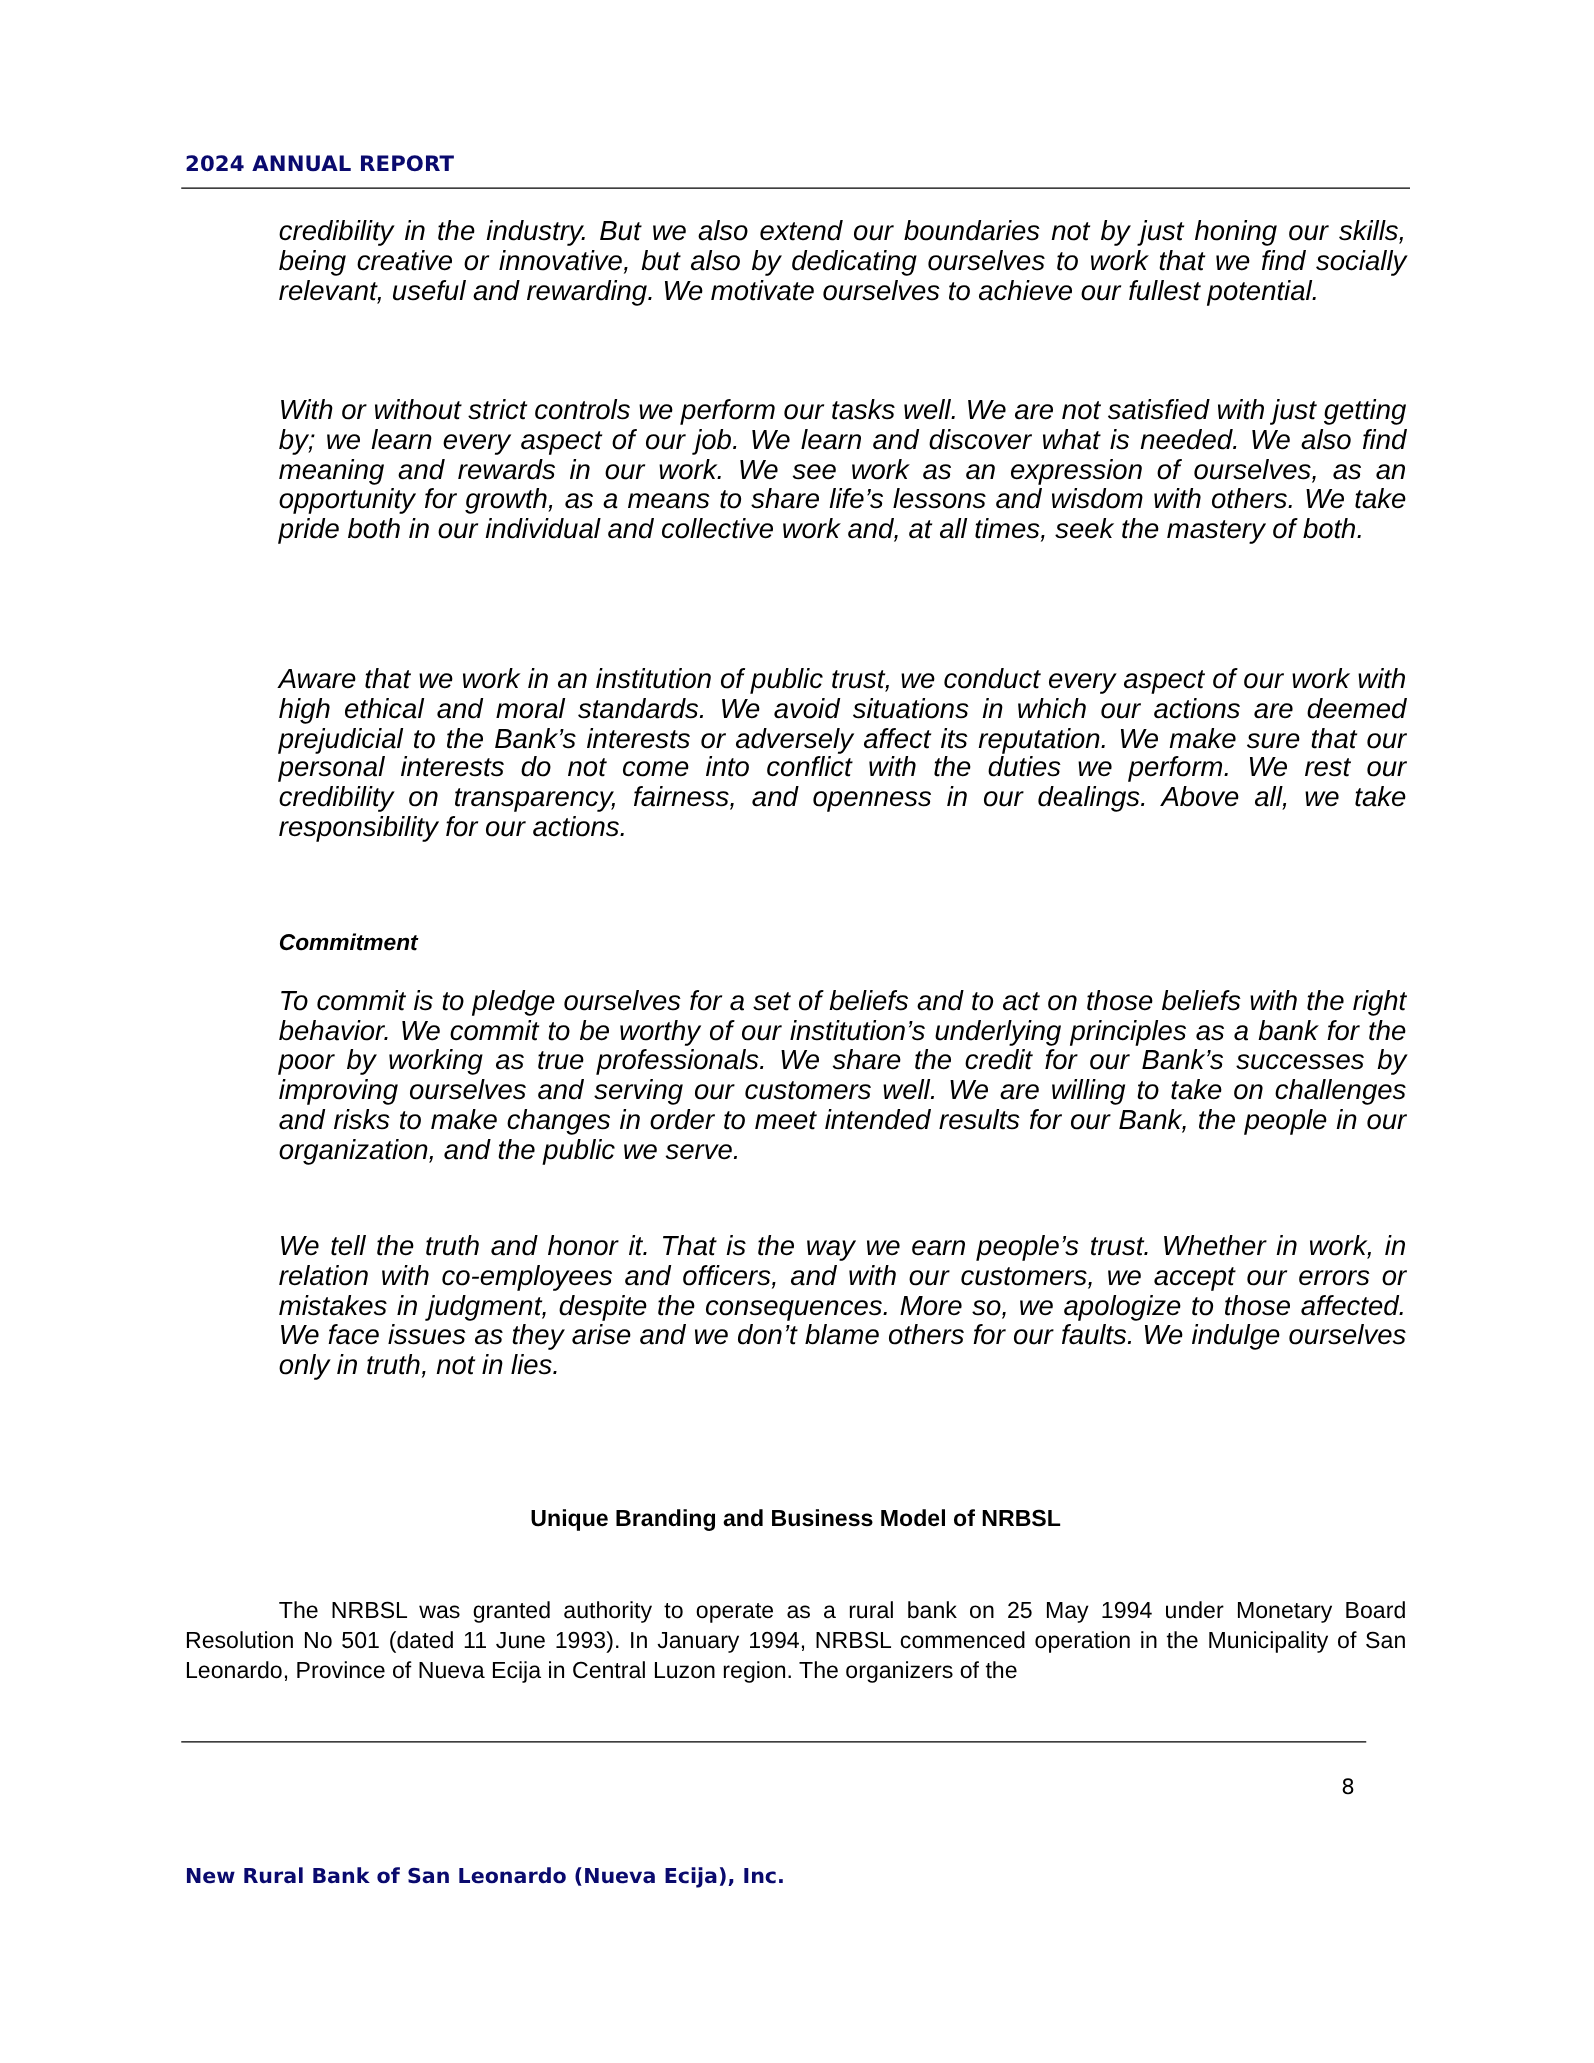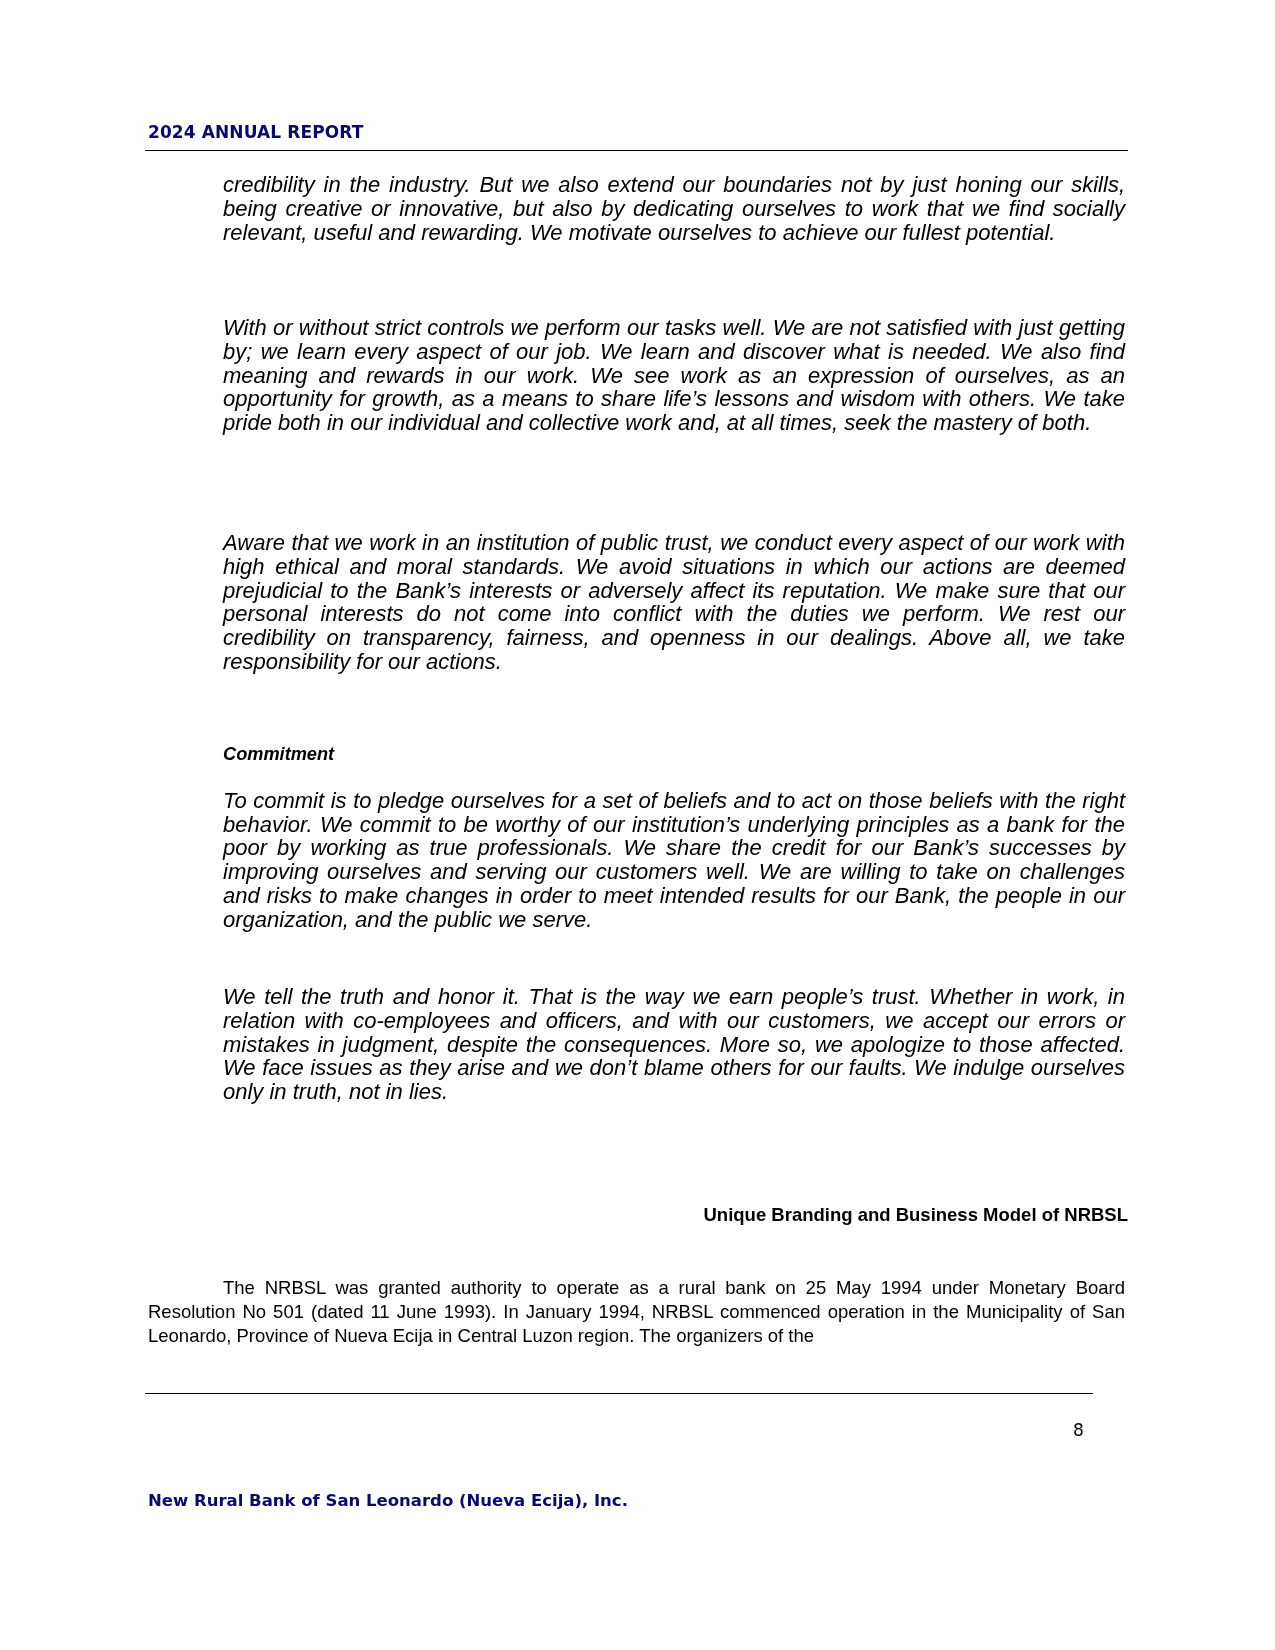--- a/index.html
+++ b/index.html
@@ -9,21 +9,21 @@
                   font-weight: bold; font-size: 17px; color: #0a0a6e; letter-spacing: 0.1px; text-align: right; }
   .rule-top { position: absolute; left: 145px; top: 150px; width: 983px; height: 0; border-top: 1.5px solid #000; }
   .rule-bottom { position: absolute; left: 145px; top: 1393px; width: 948px; height: 0; border-top: 1.5px solid #000; }
   .footer-name { position: absolute; left: 148px; top: 1491px; font-family: "DejaVu Sans", sans-serif;
                  font-weight: bold; font-size: 16.5px; color: #0a0a6e; }
   .footer-page { position: absolute; left: 1073px; top: 1420px; font-family: "DejaVu Sans", sans-serif;
                  font-size: 17px; color: #000; }
   .content { position: absolute; left: 223px; width: 902px; }
   .p-italic { font-style: italic; font-size: 22px; line-height: 23.8px; text-align: justify; margin: 0; }
   .h-italic { font-style: italic; font-weight: bold; font-size: 18.2px; line-height: 23.8px; margin: 0; }
-  .section-heading { position: absolute; left: 145px; width: 983px; text-align: right; top: 1204px;
+  .section-heading { position: absolute; left: 145px; width: 983px; text-align: center; top: 1204px;
                      font-weight: bold; font-size: 18.5px; }
   .body-para { position: absolute; left: 148px; width: 977px; top: 1276px; font-size: 18.5px; line-height: 24px;
                text-align: justify; margin: 0; text-indent: 75px; }
 </style>
 </head>
 <body>
 
 <div>
   <div class="header-title">2024 ANNUAL REPORT</div>
   <div class="rule-top"></div>

